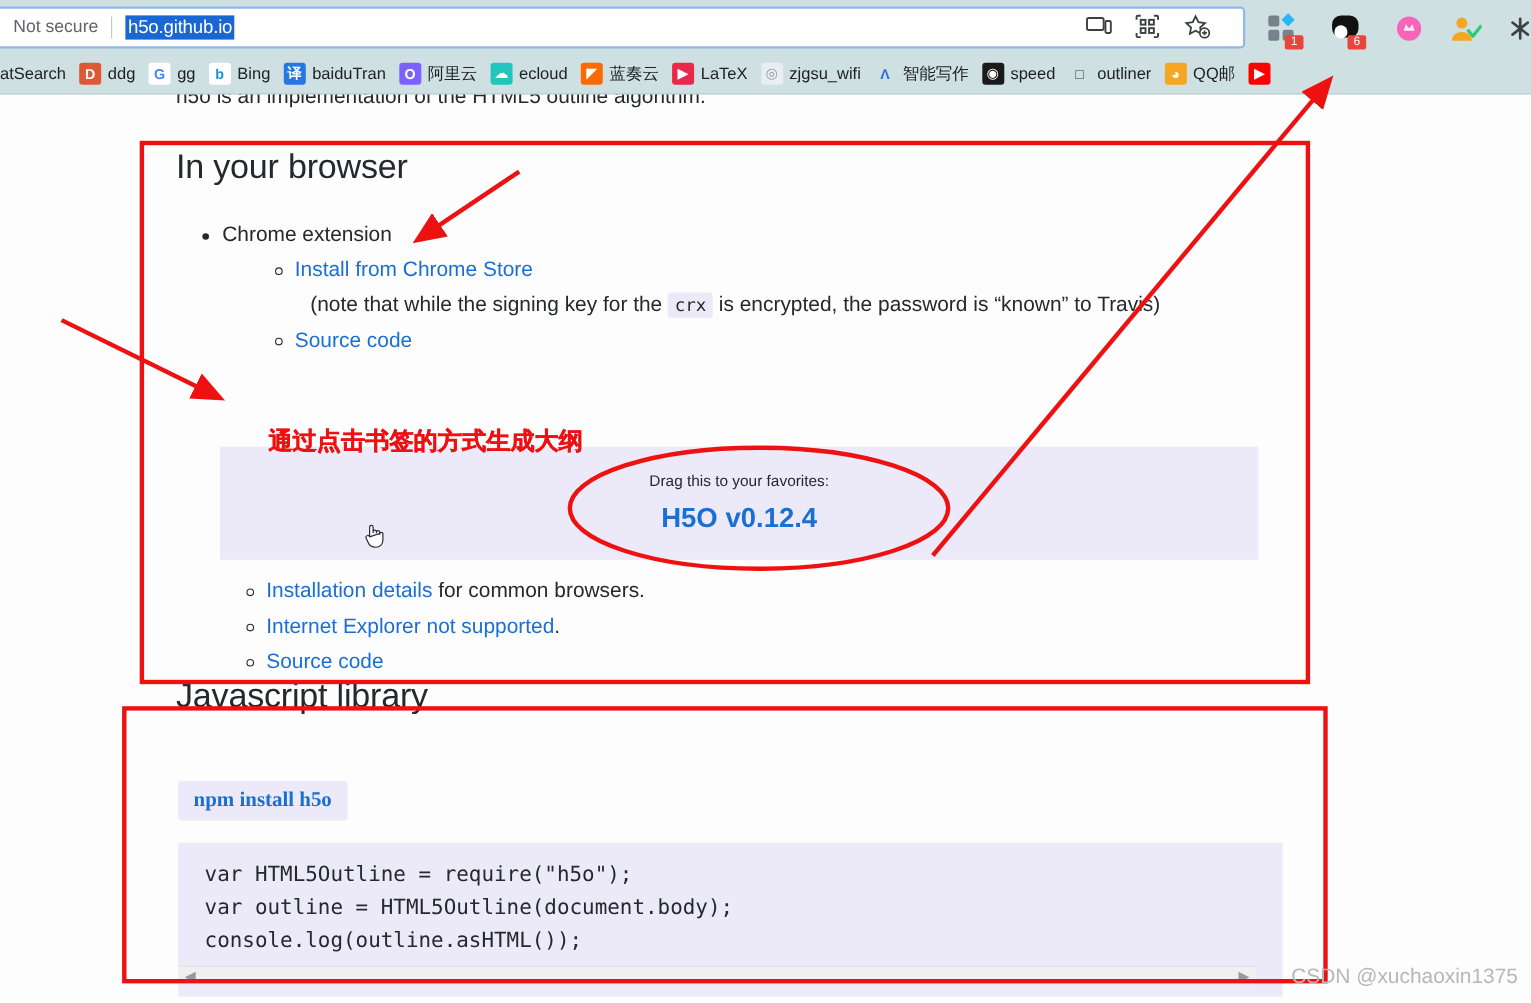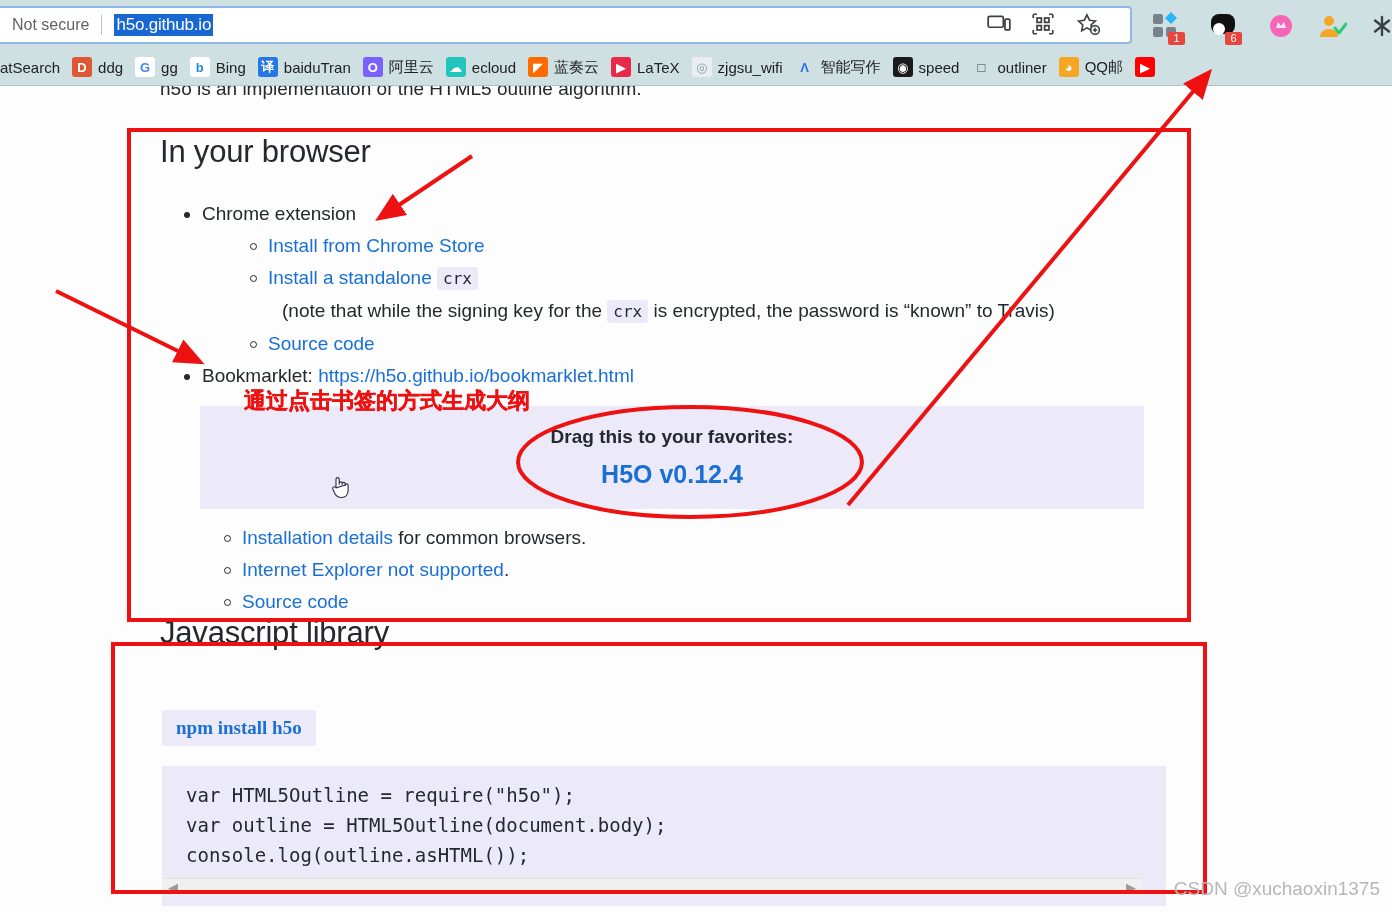--- a/index.html
+++ b/index.html
@@ -115,21 +115,21 @@
     font-family:"DejaVu Sans Mono","Liberation Mono",monospace;
     background:#eceaf8;color:#24292e;font-size:16px;
     padding:2px 6px;border-radius:3px;
   }
 
   
   #drag-box{
     position:absolute;background:#eceaf8;
     display:flex;flex-direction:column;align-items:center;justify-content:center;
   }
-  #drag-label{font-size:19px;color:#24292e;margin-bottom:12px;font-weight:bold;}
+  #drag-label{font-size:14px;color:#24292e;margin-bottom:12px;}
   #drag-link{font-size:25px;font-weight:bold;color:#1a6fd4;text-decoration:none;}
 
   
   #npm-box{
     position:absolute;background:#eceaf8;
     font-family:Liberation Serif, serif;
     font-size:19px;color:#1a6fd4;font-weight:bold;
     padding:7px 14px;border-radius:3px;white-space:nowrap;
   }
   #code-box{
@@ -310,38 +310,30 @@
     <div class="top-cut">h5o is an implementation of the HTML5 outline algorithm.</div>
 
     <h2 class="sect" style="left:160px;top:48px">In your browser</h2>
 
     <ul class="lvl1" style="left:176px;top:112px;width:1000px">
       <li class="b1">
         <span>Chrome extension</span>
         <ul class="lvl2">
           <li class="b2">
             <a class="lnk" href="#">Install from Chrome Store</a>
-          </li>
-          <li class="b2">
-            <a class="lnk" href="#">Install a standalone</a>
-            <code class="inl">crx</code>
           </li>
           <li class="note">
             <span>(note that while the signing key for the</span>
             <code class="inl">crx</code>
             <span>is encrypted, the password is “known” to Travis)</span>
           </li>
           <li class="b2">
             <a class="lnk" href="#">Source code</a>
           </li>
         </ul>
-      </li>
-      <li class="b1">
-        <span>Bookmarklet:</span>
-        <a class="lnk" href="#">https://h5o.github.io/bookmarklet.html</a>
       </li>
     </ul>
 
     <div id="drag-box" style="left:200px;top:320px;width:944px;height:103px">
       <span id="drag-label">Drag this to your favorites:</span>
       <a id="drag-link" href="#">H5O v0.12.4</a>
     </div>
 
     <ul class="lvl1" style="left:216px;top:436px;width:1000px">
       <li class="b2">

